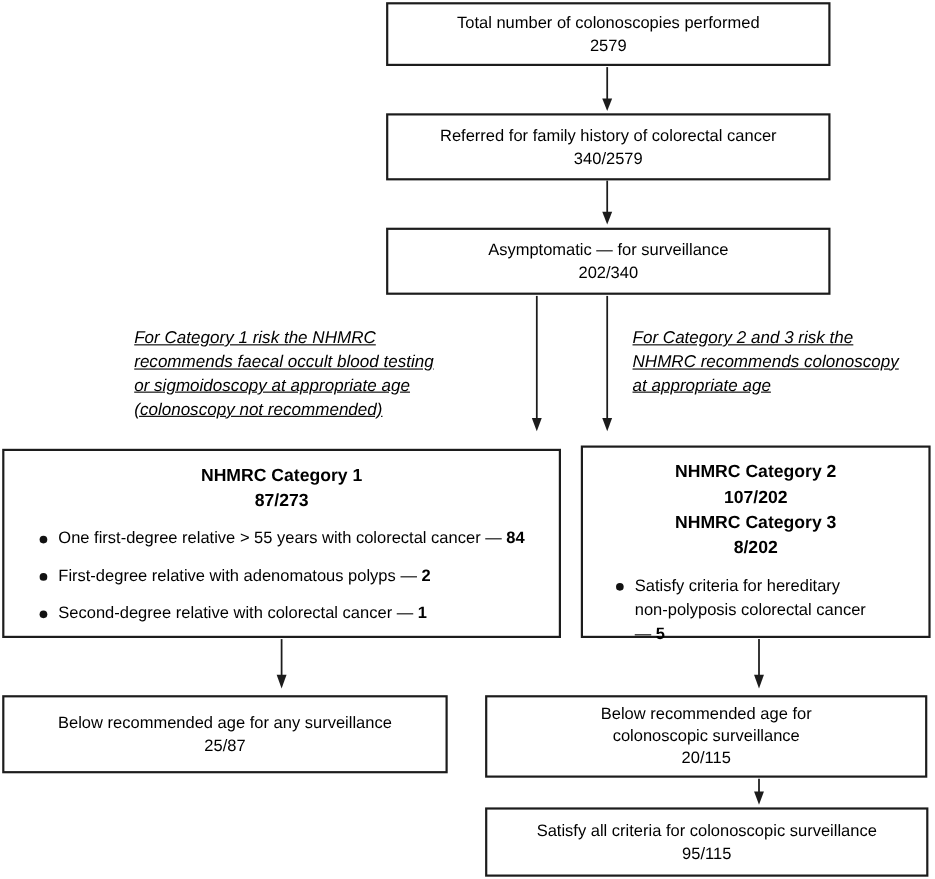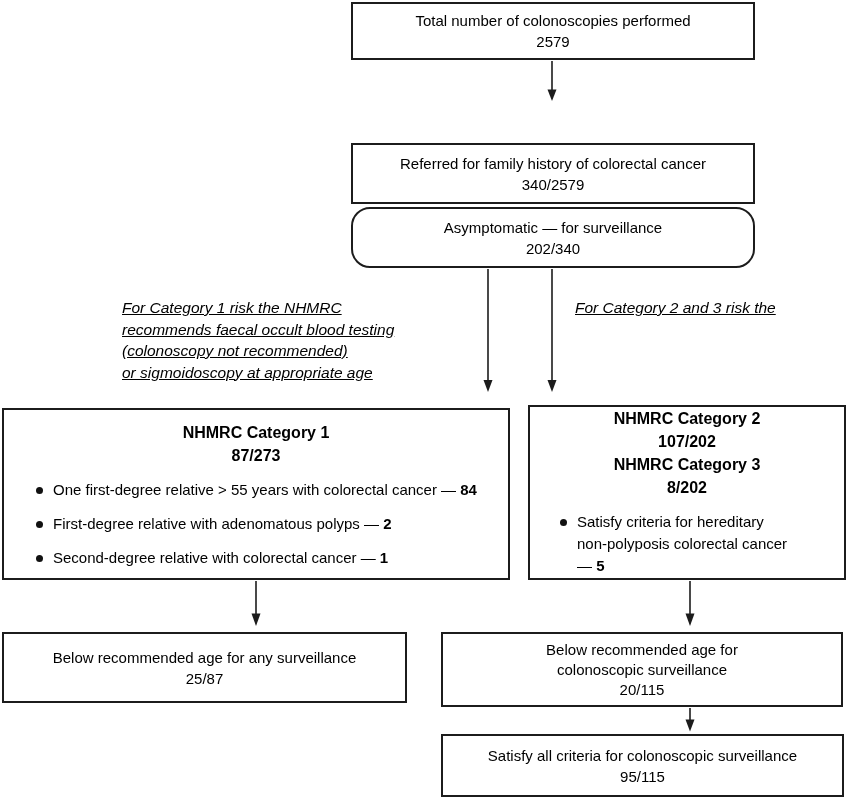--- a/index.html
+++ b/index.html
@@ -31,26 +31,26 @@
     justify-content: center;
     text-align: center;
     font-size: 15px;
     line-height: 21px;
   }
   .centerbox .value { font-weight: normal; }
   .narrow-label { display: inline-block; max-width: 250px; }
 
   
   .box-total        { left: 351px; top: 2px;   width: 404px; height: 58px; }
-  .box-referred     { left: 351px; top: 103px; width: 404px; height: 61px; margin-top: 40px; }
-  .box-asymptomatic { left: 351px; top: 207px; width: 404px; height: 61px; border-radius: 19px; }
+  .box-referred     { left: 351px; top: 103px; width: 404px; height: 61px; }
+  .box-asymptomatic { left: 351px; top: 207px; width: 404px; height: 61px; }
 
   
   .box-cat1  { left: 2px;   top: 408px; width: 508px; height: 172px; padding: 11px 8px 4px 8px; }
-  .box-cat23 { left: 528px; top: 405px; width: 318px; height: 175px; padding: 0 6px 0 6px; }
+  .box-cat23 { left: 528px; top: 405px; width: 318px; height: 175px; padding: 11px 6px 0 6px; }
   .cat-head { text-align: center; font-weight: bold; font-size: 16px; line-height: 23px; }
   .bullets { list-style: none; margin: 8px 0 0 0; padding: 0; text-align: left; font-size: 15px; }
   .bullets li { position: relative; padding-left: 29px; line-height: 22px; margin: 12px; }
   .bullets li::before {
     content: "";
     position: absolute;
     left: 12px; top: 8px;
     width: 7px; height: 7px;
     background: #111111;
     border-radius: 50%;
@@ -121,26 +121,28 @@
   </div>
 
   <div class="box centerbox box-asymptomatic">
     <div>Asymptomatic — for surveillance</div>
     <div class="value">202/340</div>
   </div>
 
   <div class="note note-left">
     <div>For Category 1 risk the NHMRC</div>
     <div>recommends faecal occult blood testing</div>
+    <div>or sigmoidoscopy at appropriate age</div>
     <div>(colonoscopy not recommended)</div>
-    <div>or sigmoidoscopy at appropriate age</div>
   </div>
 
   <div class="note note-right">
     <div>For Category 2 and 3 risk the</div>
+    <div>NHMRC recommends colonoscopy</div>
+    <div>at appropriate age</div>
   </div>
 
   <div class="box box-cat1">
     <div class="cat-head">NHMRC Category 1</div>
     <div class="cat-head">87/273</div>
     <ul class="bullets">
       <li><span>One first-degree relative &gt; 55 years with colorectal cancer — </span><b>84</b></li>
       <li><span>First-degree relative with adenomatous polyps — </span><b>2</b></li>
       <li><span>Second-degree relative with colorectal cancer — </span><b>1</b></li>
     </ul>

